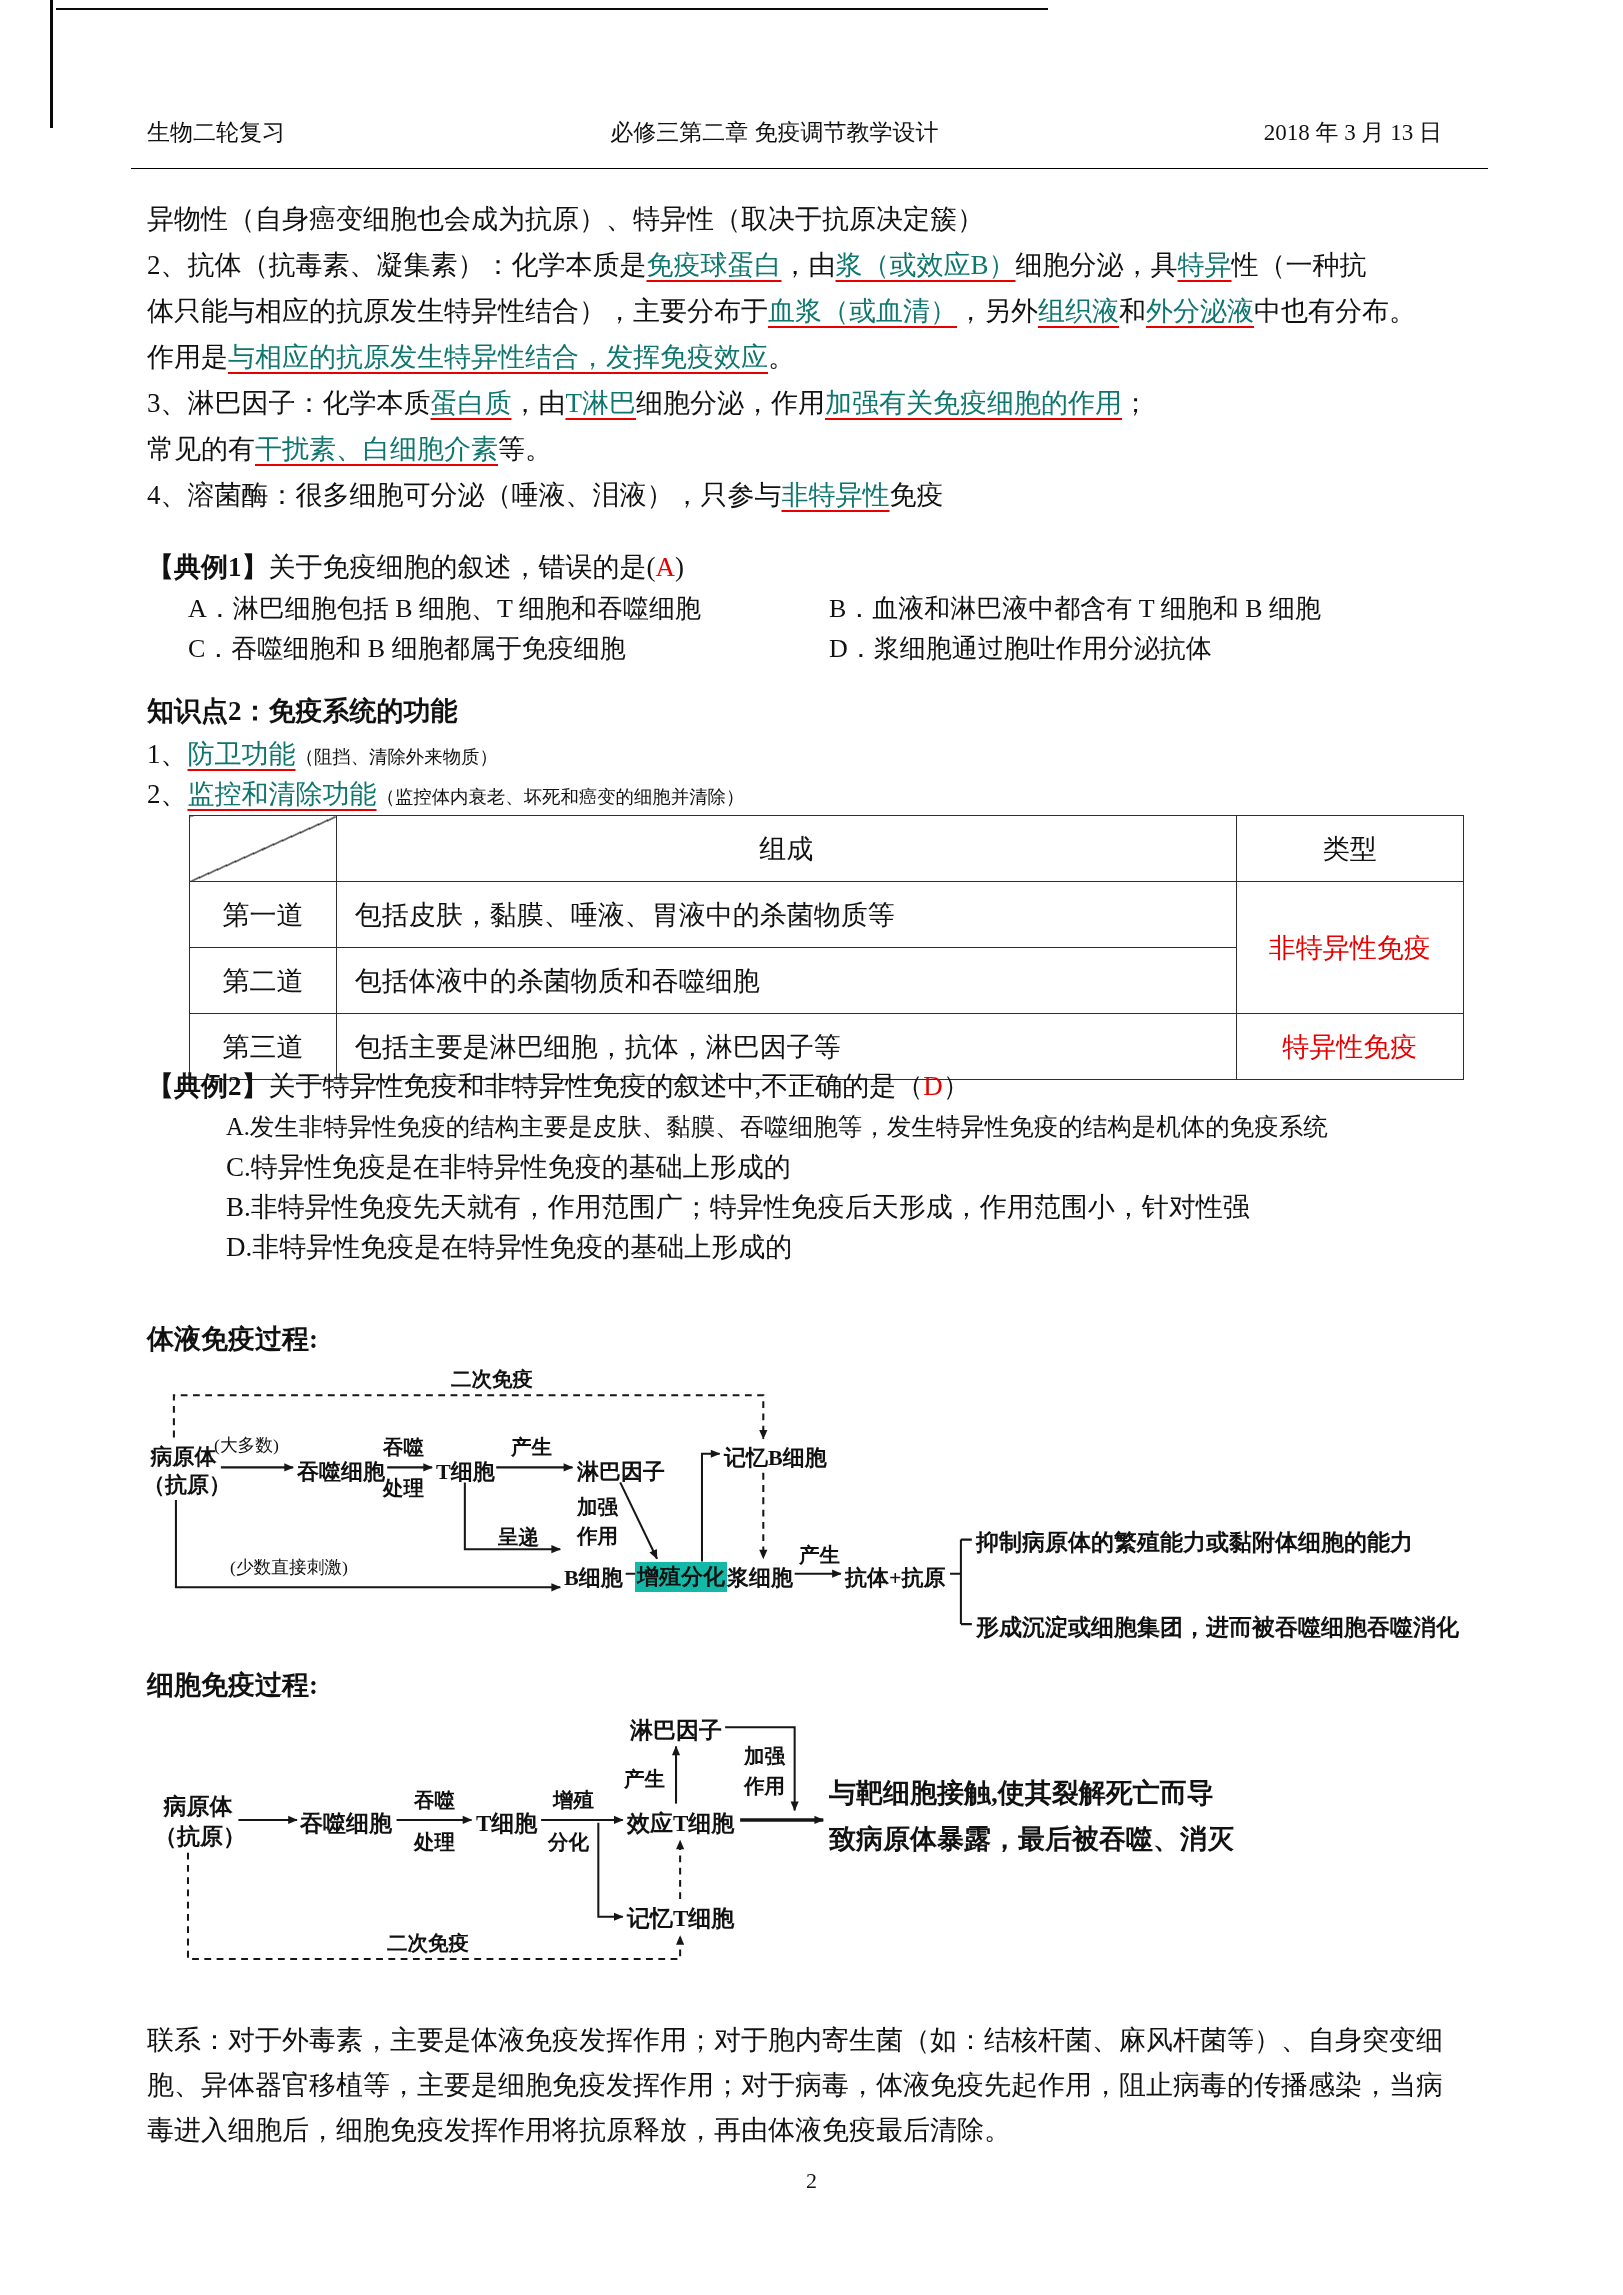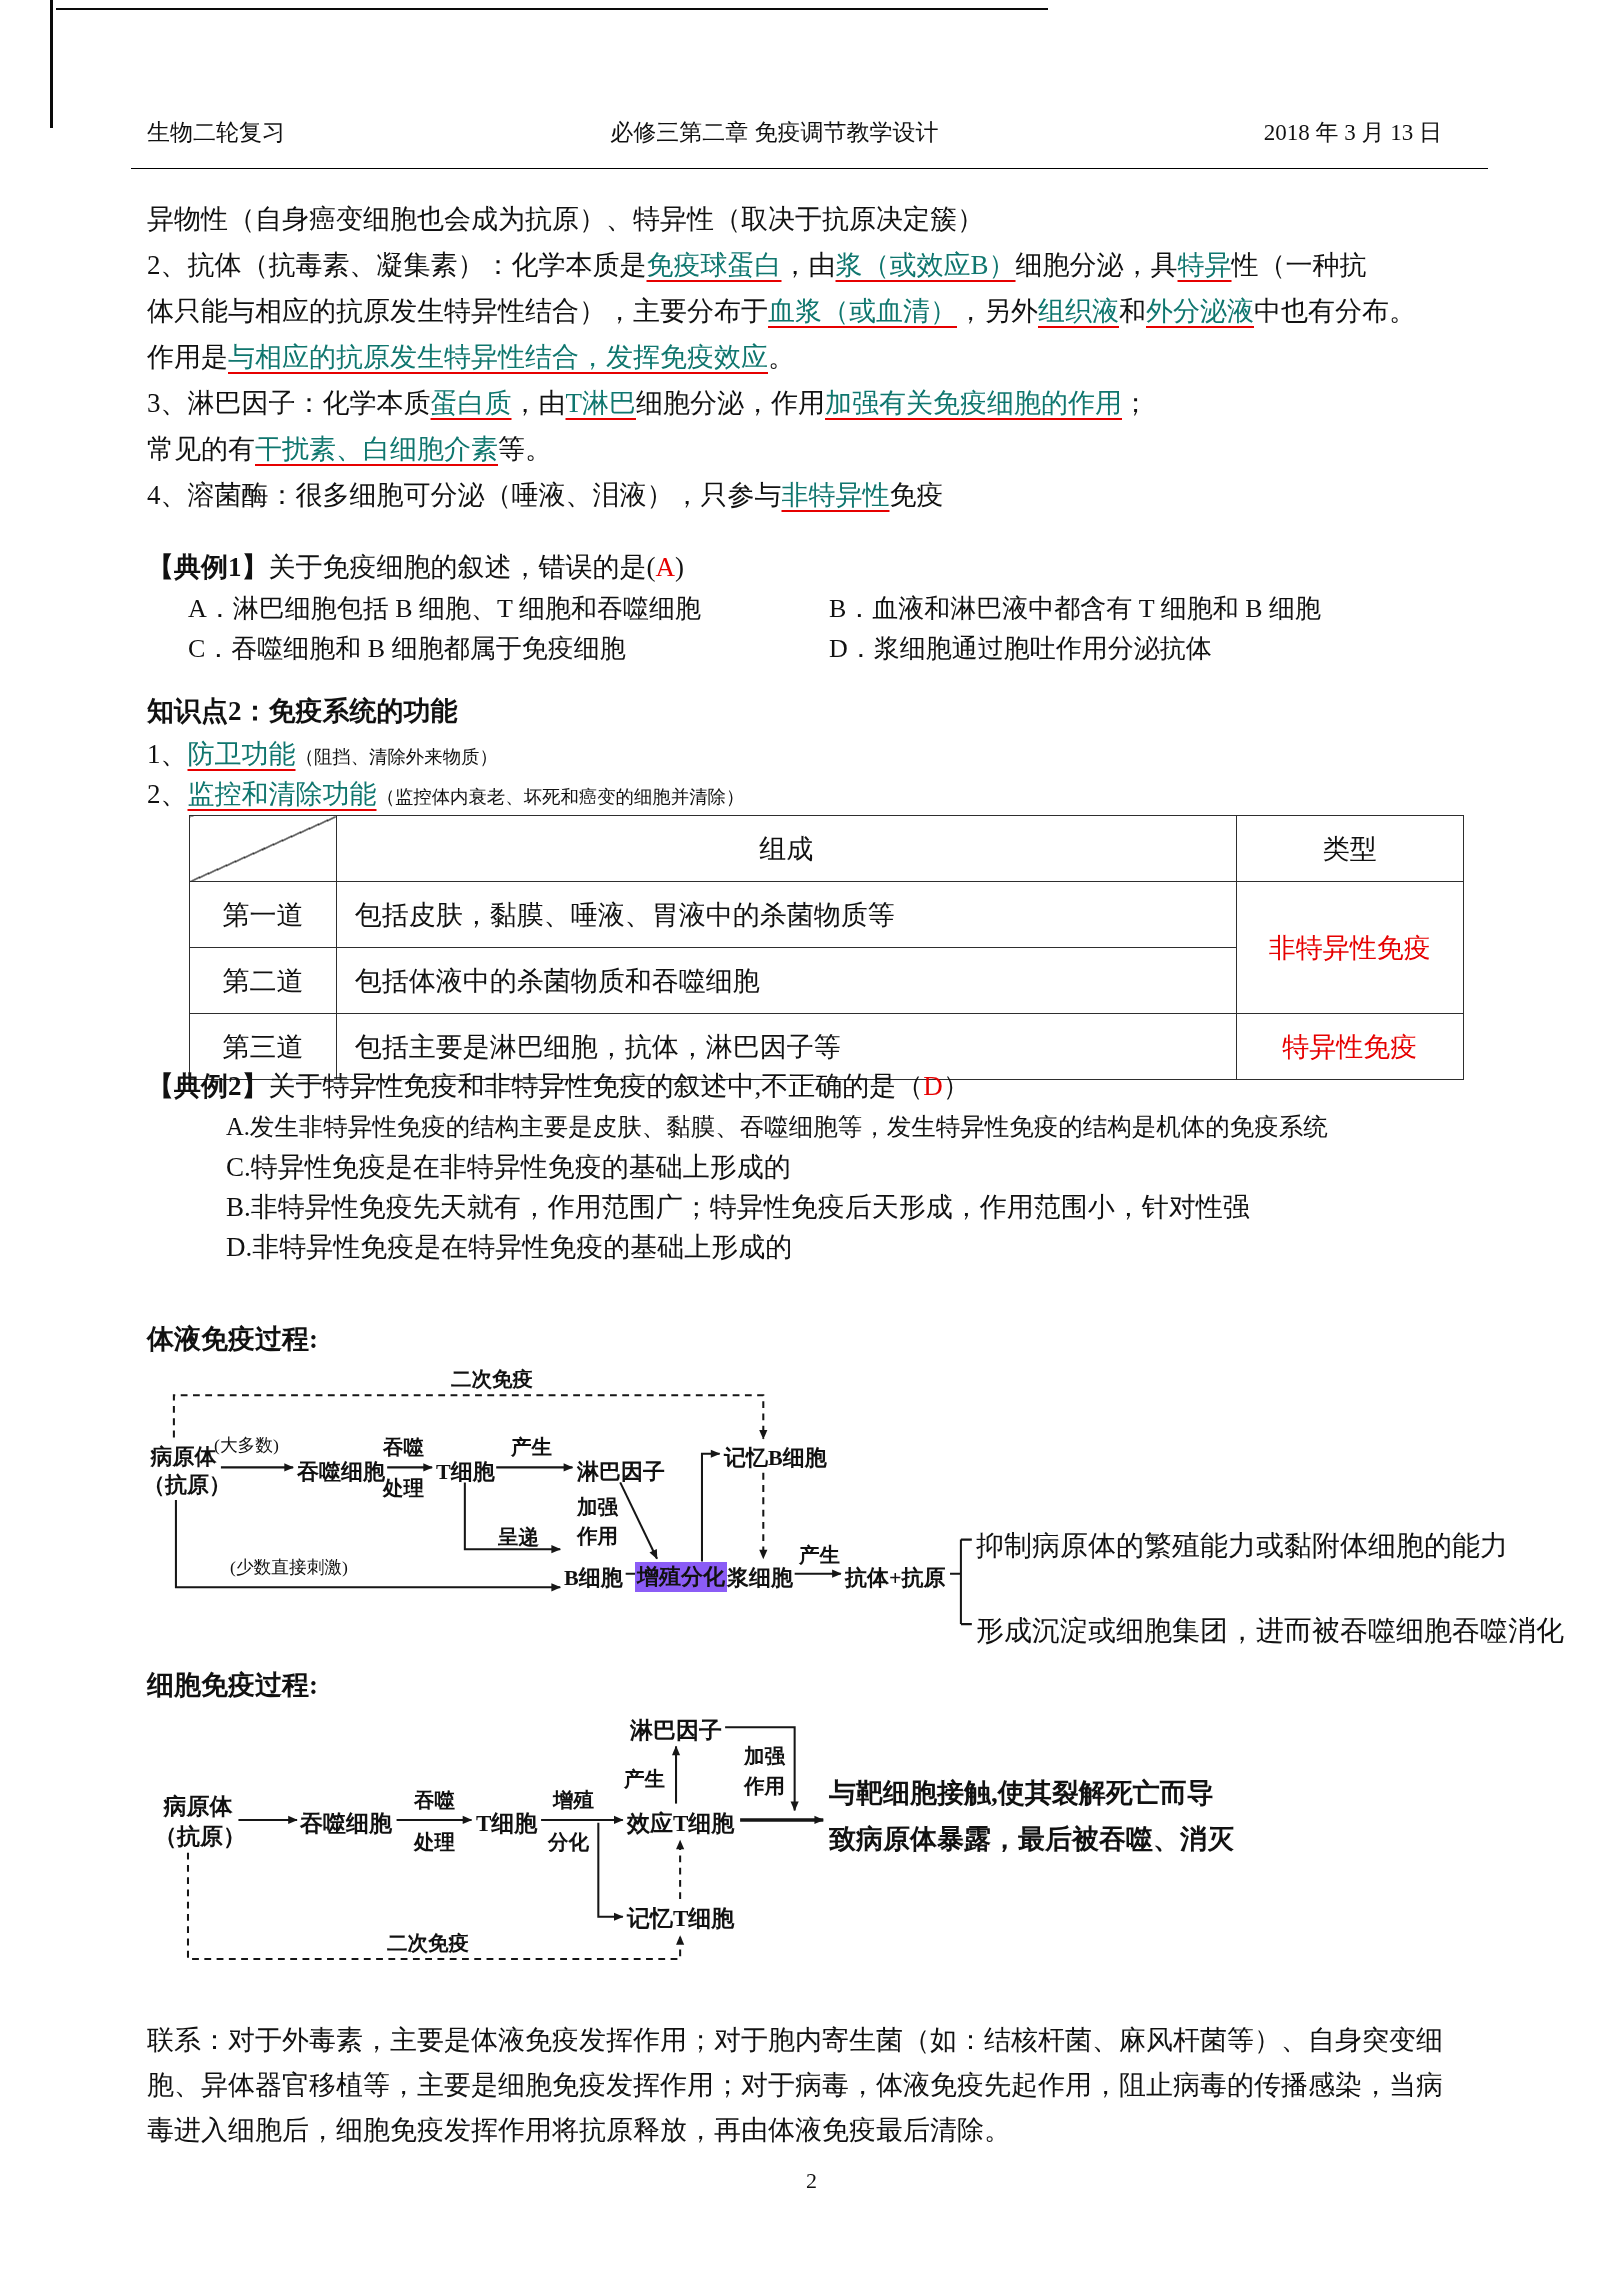--- a/index.html
+++ b/index.html
@@ -47,25 +47,25 @@
   .e2-opt{margin-left:79px;font-size:27px;line-height:40px;white-space:nowrap;}
   .e2-opt.small{font-size:24.5px;}
   
   .diag-title{position:absolute;left:147px;font-size:27px;font-weight:bold;}
   .dlg{position:absolute;left:143px;width:1336px;}
   .dlg svg{position:absolute;left:0;top:0;}
   .dlg span{position:absolute;white-space:nowrap;}
   .hn{font-size:22px;font-weight:bold;}
   .ha{font-size:20.5px;font-weight:bold;}
   .hs{font-size:17.7px;}
-  .ho{font-size:28px;font-weight:normal;}
+  .ho{font-size:23px;font-weight:bold;}
   .cn{font-size:23px;font-weight:bold;}
   .ca{font-size:20.5px;font-weight:bold;}
   .ct{font-size:27px;font-weight:bold;}
-  .wbg{background:#8b5cf6;padding:0 2px;}
+  .wbg{background:#14b8a6;padding:0 2px;}
   
   .summary{position:absolute;left:147px;top:2018px;width:1316px;font-size:27px;line-height:45px;}
   .pagenum{position:absolute;left:0;top:2168px;width:100%;text-align:center;font-size:22px;}
 </style>
 </head>
 <body>
 
 <div class="page">
 
   <div class="artifact-v"></div>

